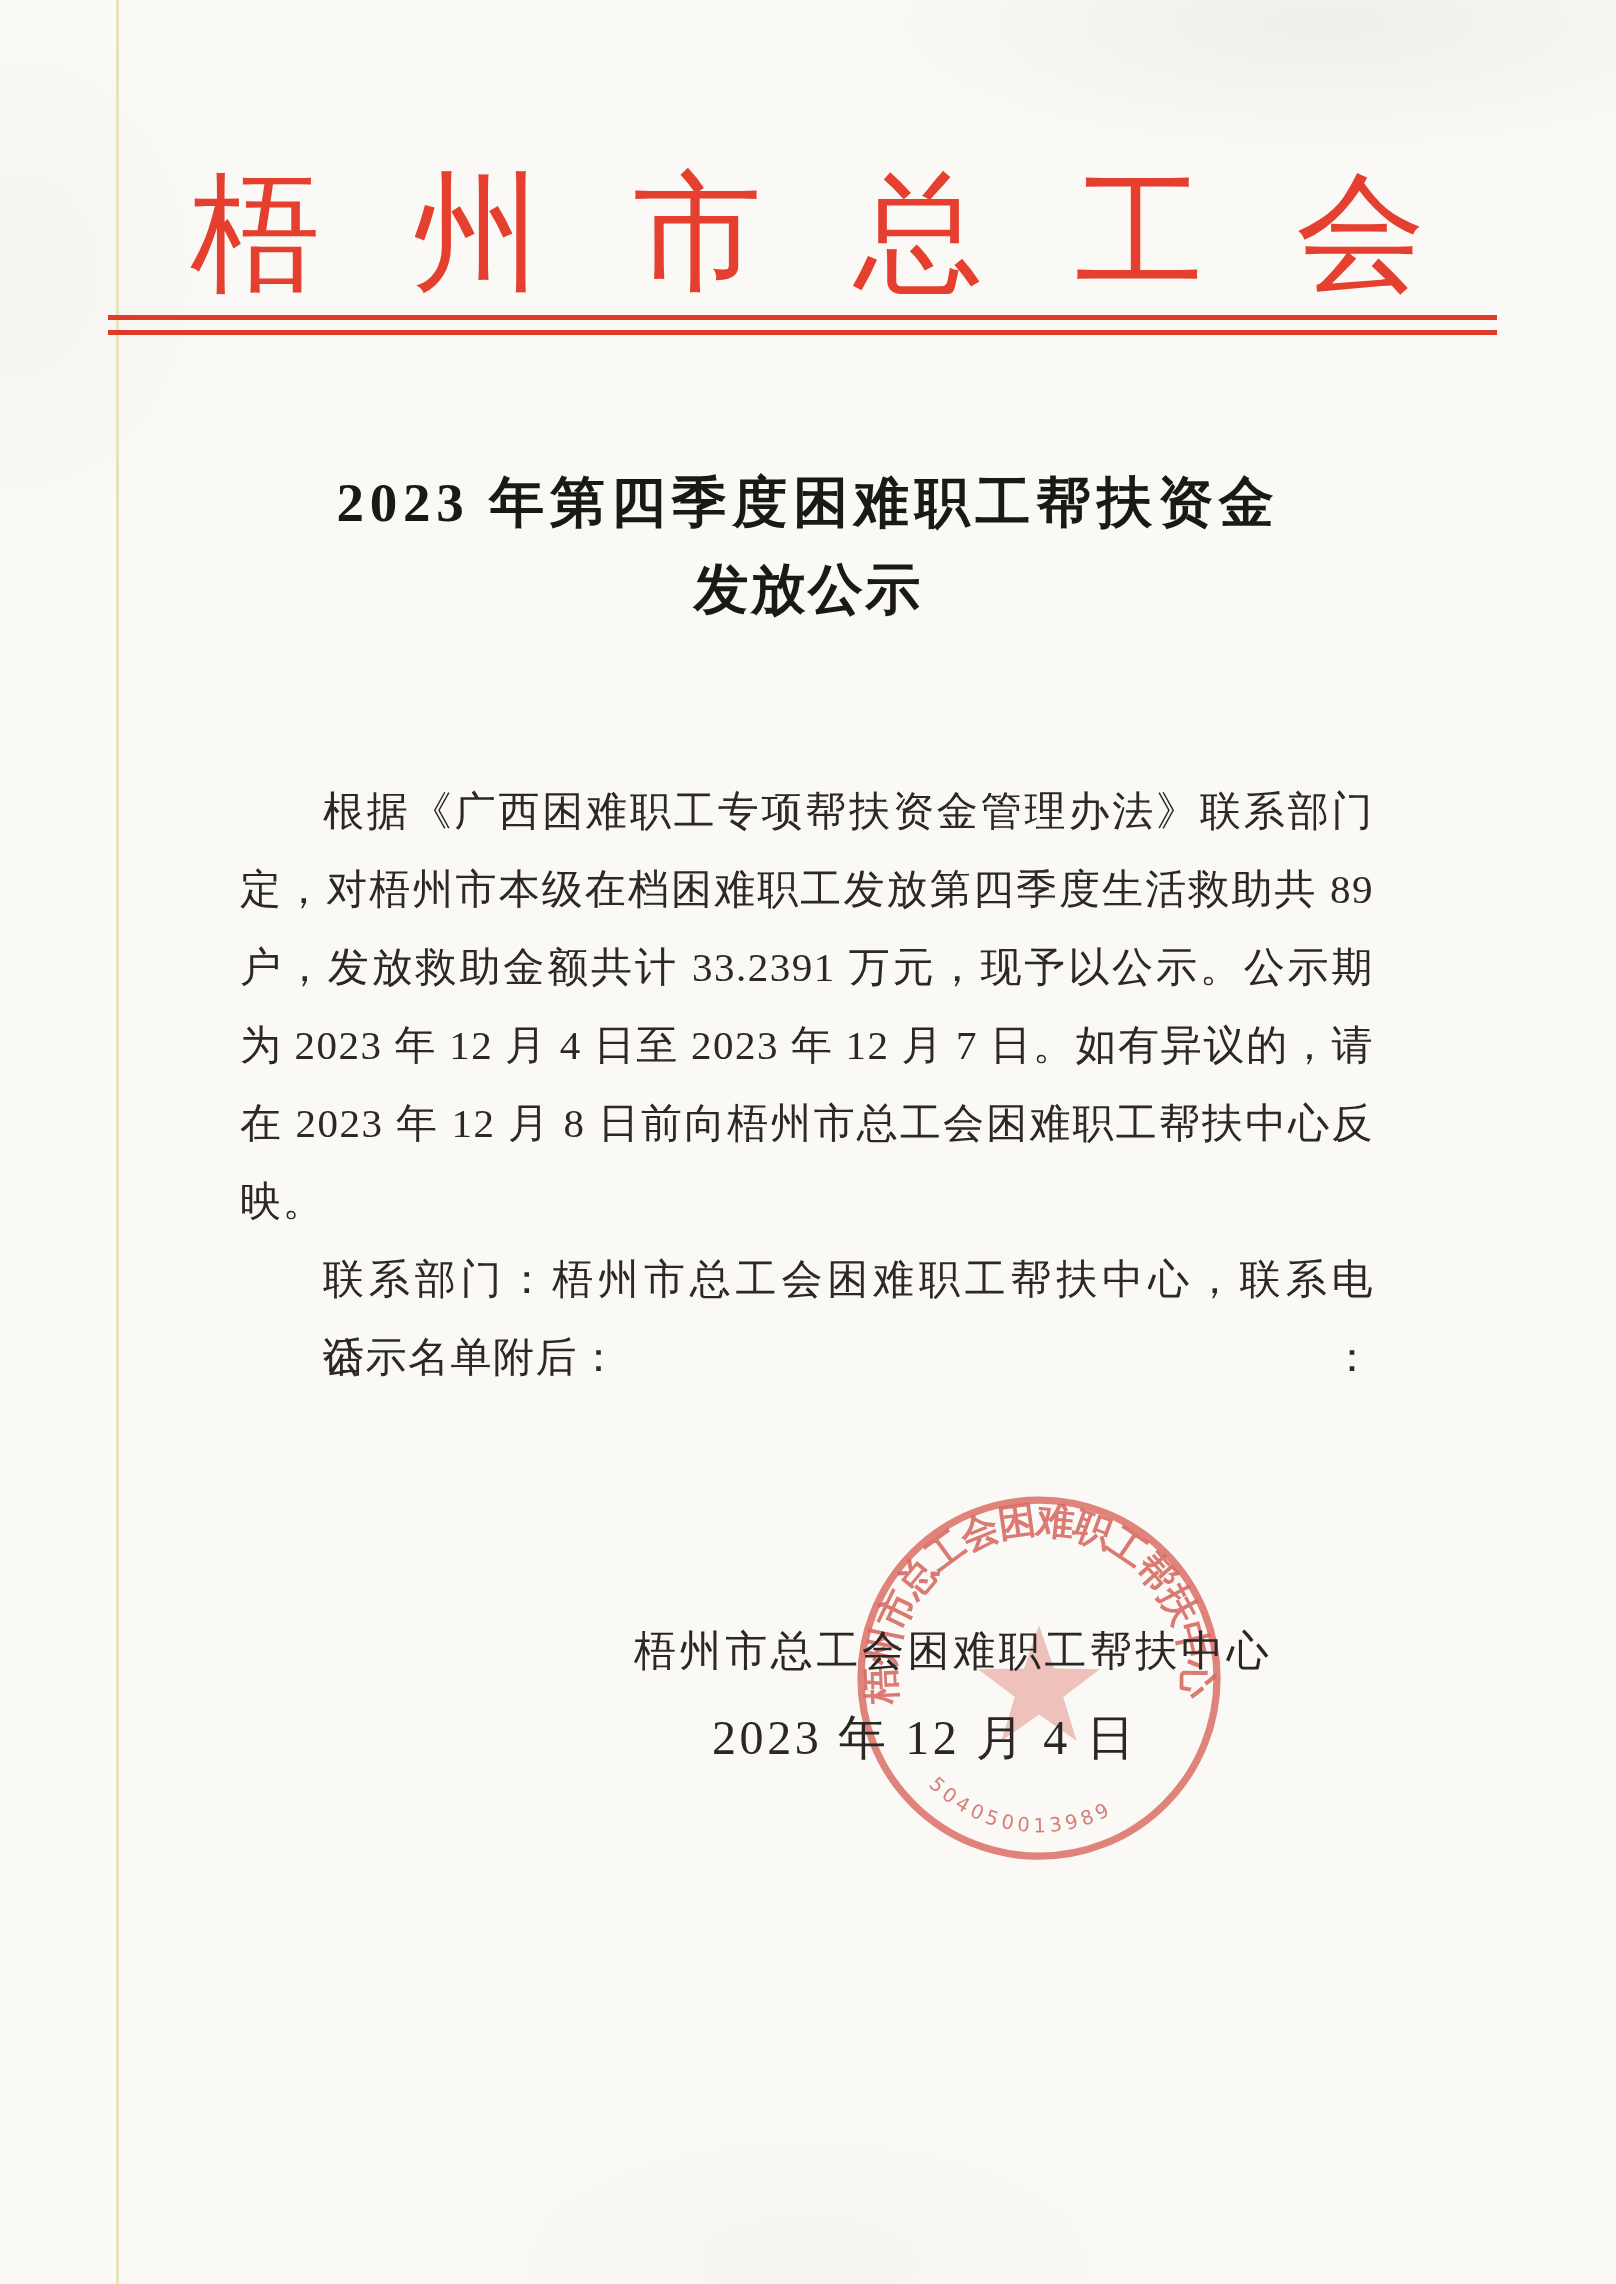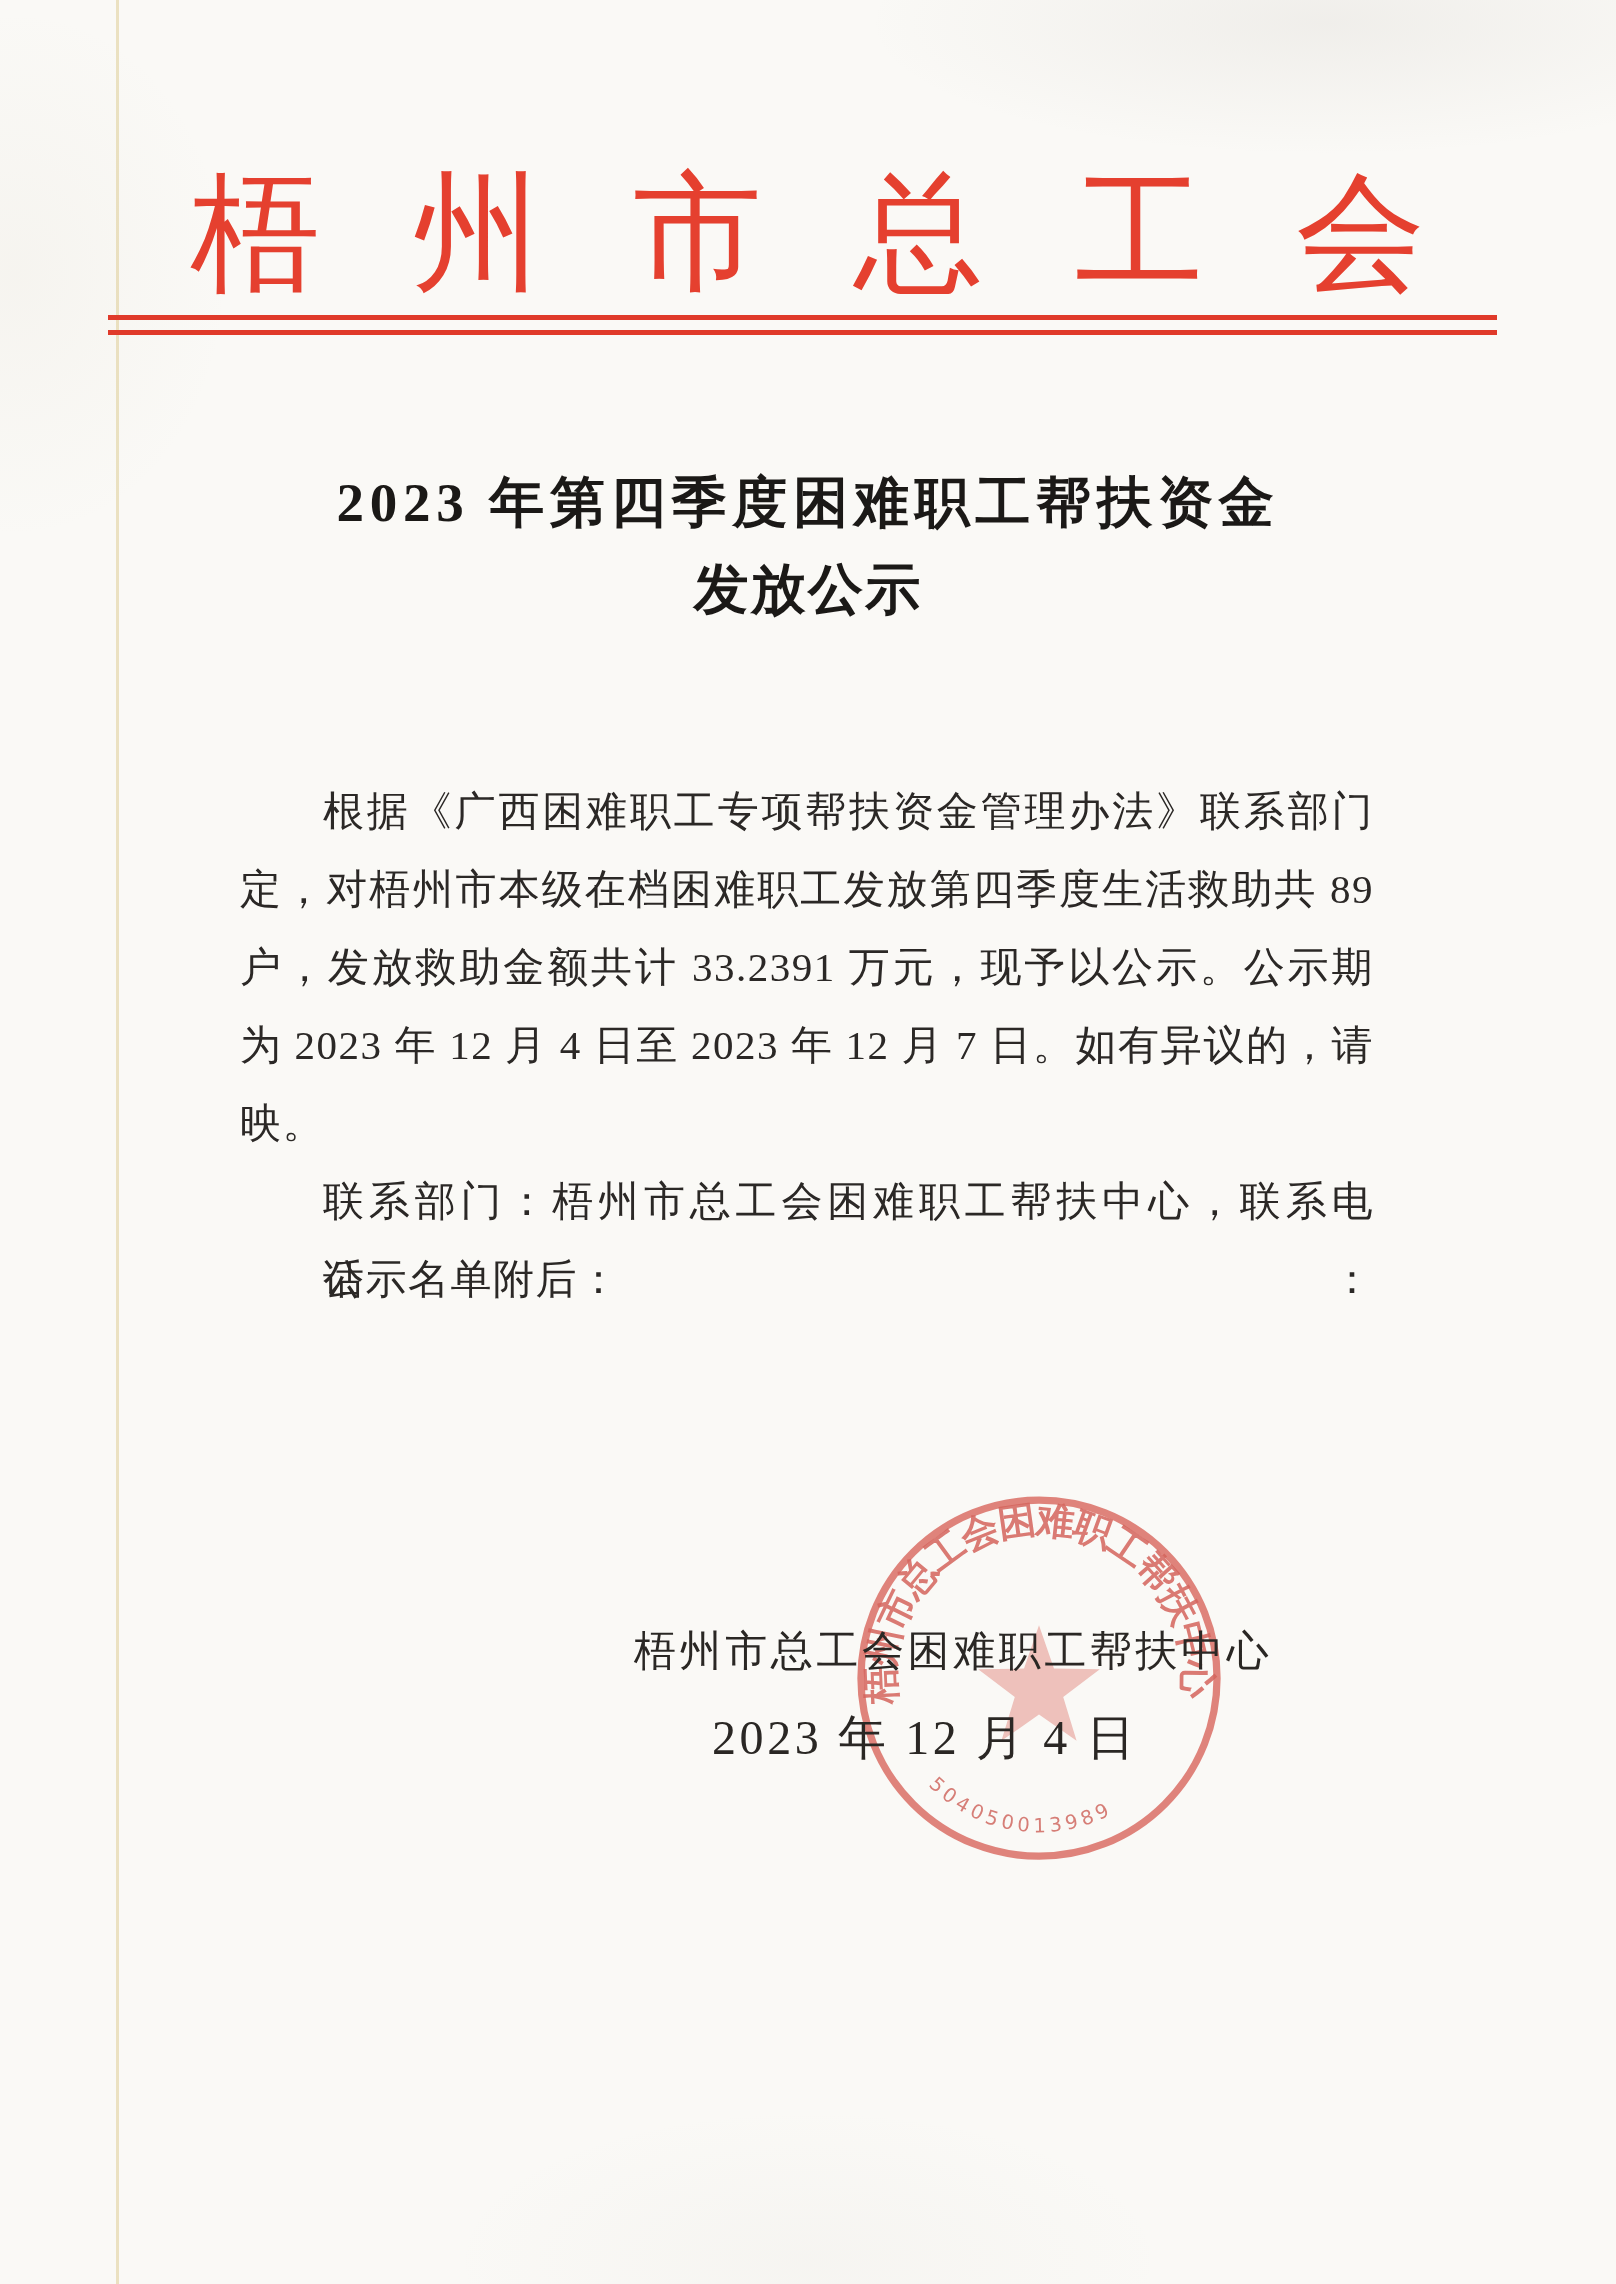--- a/index.html
+++ b/index.html
@@ -83,20 +83,21 @@
   <div class="doc-title">
     <div class="t1">2023 年第四季度困难职工帮扶资金</div>
     <div class="t2">发放公示</div>
   </div>
 
   <div class="body-block">
     <div class="line full indent">根据《广西困难职工专项帮扶资金管理办法》联系部门</div>
     <div class="line full">定，对梧州市本级在档困难职工发放第四季度生活救助共 89</div>
     <div class="line full">户，发放救助金额共计 33.2391 万元，现予以公示。公示期</div>
     <div class="line full">为 2023 年 12 月 4 日至 2023 年 12 月 7 日。如有异议的，请</div>
+    <div class="line full">在 2023 年 12 月 8 日前向梧州市总工会困难职工帮扶中心反</div>
     <div class="line">映。</div>
     <div class="line full indent">联系部门：梧州市总工会困难职工帮扶中心，联系电话：</div>
     <div class="line indent">公示名单附后：</div>
   </div>
 
   <svg class="stamp" viewBox="0 0 600 600" xmlns="http://www.w3.org/2000/svg">
     <circle class="ring" cx="300" cy="270" r="245"></circle>
     <path id="ringPath" d="M 103 304.7 A 200 200 0 1 1 497 304.7" fill="none"></path>
     <text class="ring-text">
       <textPath href="#ringPath" textLength="690" lengthAdjust="spacing">梧州市总工会困难职工帮扶中心</textPath>

